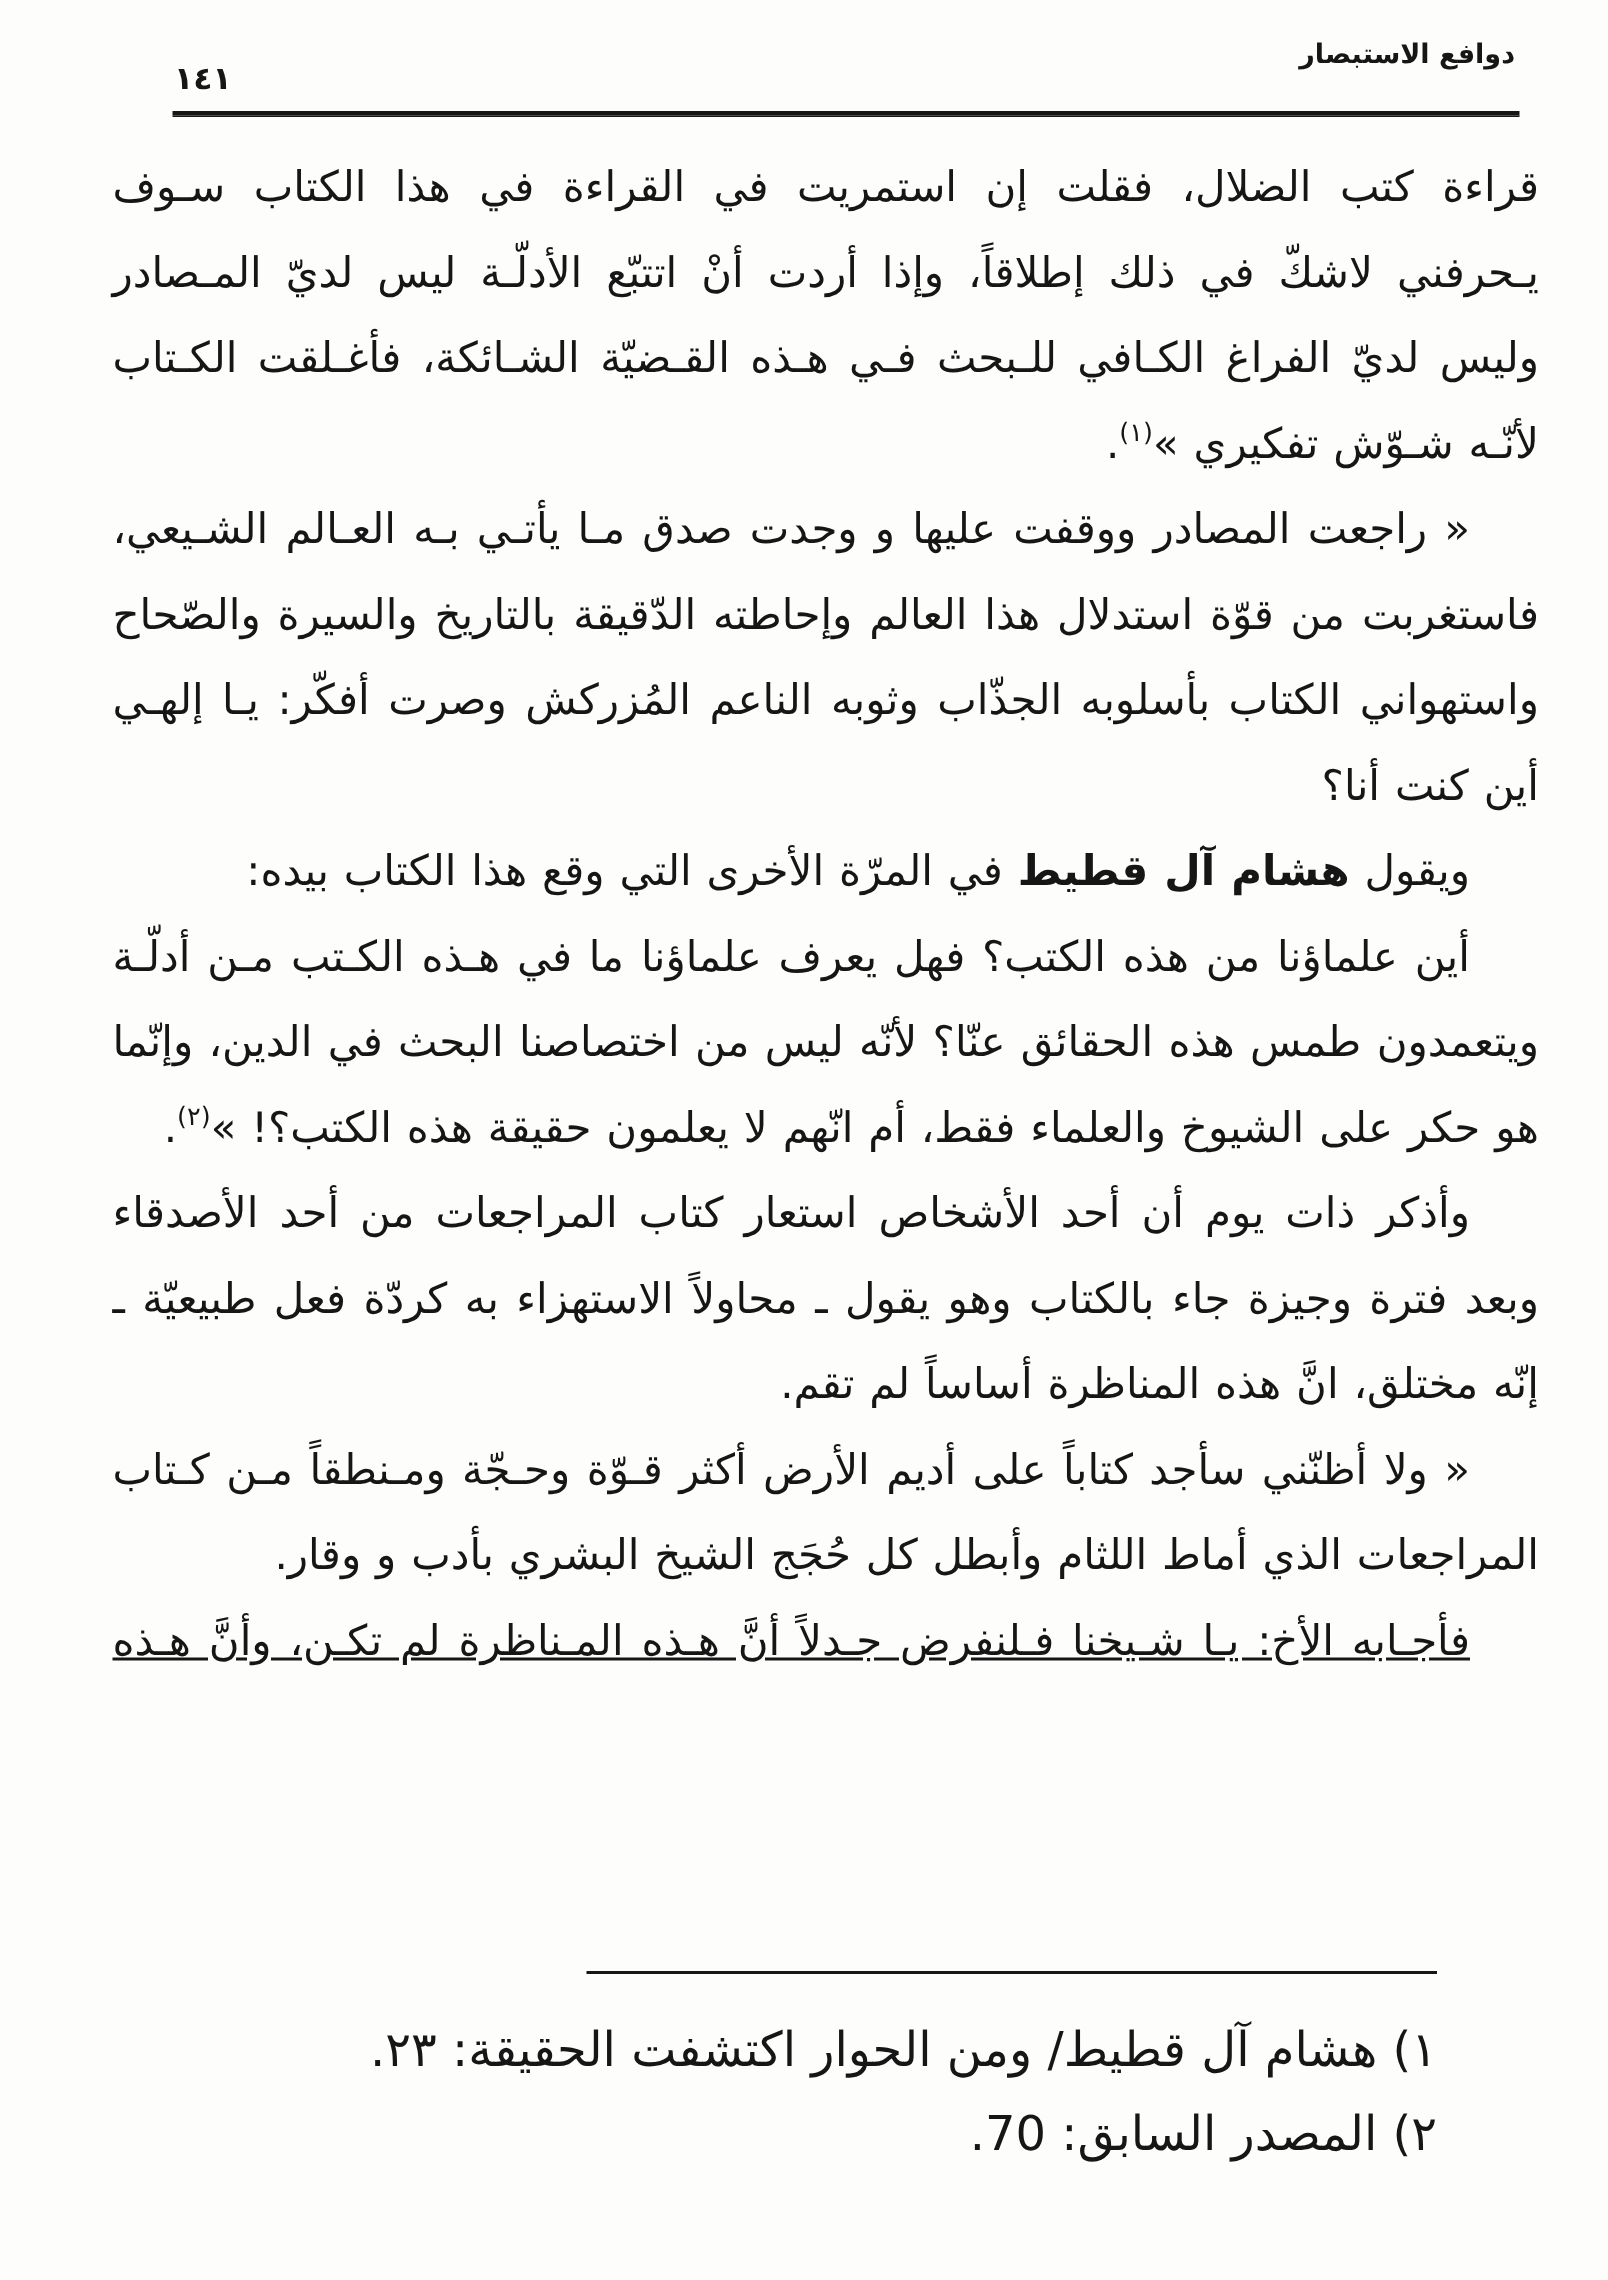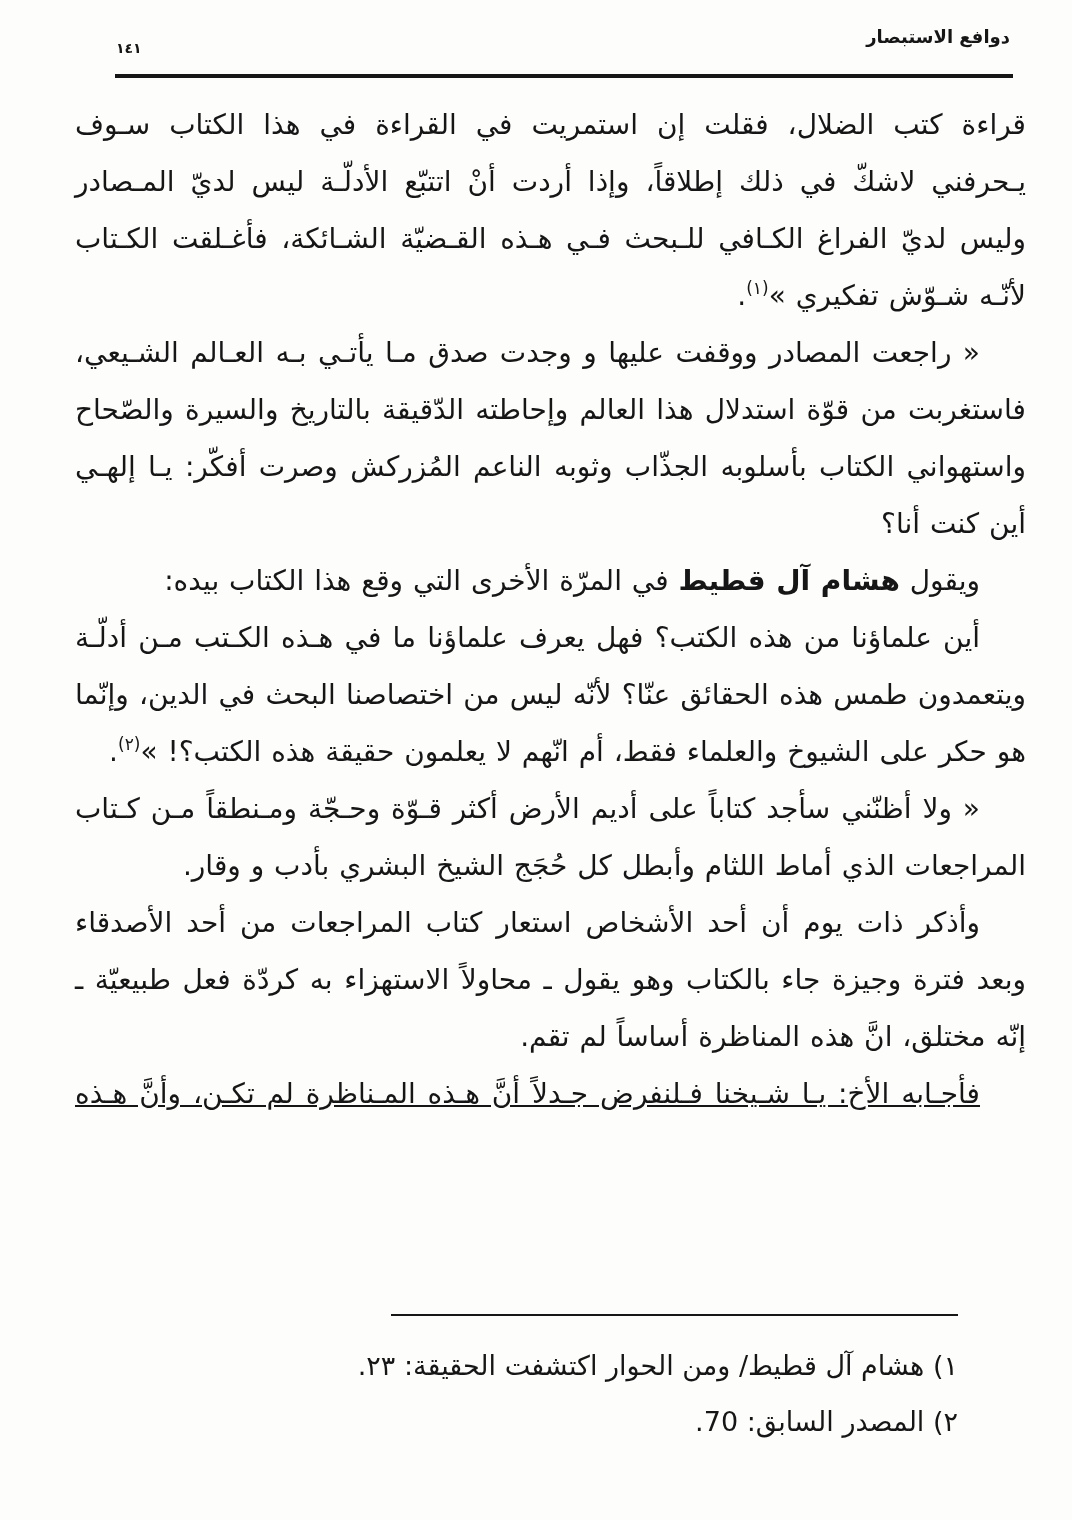--- a/index.html
+++ b/index.html
@@ -27,21 +27,21 @@
   .book-title{
     position:absolute;
     top:26px; right:62px;
     font-size:18px;
     font-weight:700;
     direction:rtl;
   }
   .page-number{
     position:absolute;
     top:40px; left:116px;
-    font-size:14px;
+    font-size:21px;
     font-weight:700;
     letter-spacing:2px;
   }
   .header-rule{
     position:absolute;
     top:74px; left:115px; right:59px;
     height:4px;
     border-top:3px solid var(--ink);
     border-bottom:1px solid var(--ink);
   }
@@ -78,43 +78,43 @@
   }
   .fn-rule{
     position:absolute;
     top:0; right:0;
     width:567px;
     height:0;
     border-top:2px solid var(--ink);
   }
   .fn-list{ padding-top:24px; }
   .fn-item{
-    font-size:27px;
+    font-size:32px;
     line-height:56px;
     white-space:nowrap;
   }
 </style>
 </head>
 <body>
 
 <div class="page">
 
   <div class="header">
     <div class="book-title">دوافع الاستبصار</div>
     <div class="page-number">١٤١</div>
     <div class="header-rule"></div>
   </div>
 
   <div class="content">
       <p class="para"><span>قراءة كتب الضلال، فقلت إن استمريت في القراءة في هذا الكتاب سـوف يـحرفني لاشكّ في ذلك إطلاقاً، وإذا أردت أنْ اتتبّع الأدلّـة ليس لديّ المـصادر وليس لديّ الفراغ الكـافي للـبحث فـي هـذه القـضيّة الشـائكة، فأغـلقت الكـتاب لأنّـه شـوّش تفكيري »</span><span class="fnref">(١)</span><span>.</span></p>
       <p class="para indent"><span>« راجعت المصادر ووقفت عليها و وجدت صدق مـا يأتـي بـه العـالم الشـيعي، فاستغربت من قوّة استدلال هذا العالم وإحاطته الدّقيقة بالتاريخ والسيرة والصّحاح واستهواني الكتاب بأسلوبه الجذّاب وثوبه الناعم المُزركش وصرت أفكّر: يـا إلهـي أين كنت أنا؟</span></p>
       <p class="para indent"><span>ويقول </span><span class="bold">هشام آل قطيط</span><span> في المرّة الأخرى التي وقع هذا الكتاب بيده:</span></p>
       <p class="para indent"><span>أين علماؤنا من هذه الكتب؟ فهل يعرف علماؤنا ما في هـذه الكـتب مـن أدلّـة ويتعمدون طمس هذه الحقائق عنّا؟ لأنّه ليس من اختصاصنا البحث في الدين، وإنّما هو حكر على الشيوخ والعلماء فقط، أم انّهم لا يعلمون حقيقة هذه الكتب؟! »</span><span class="fnref">(٢)</span><span>.</span></p>
+      <p class="para indent"><span>وأذكر ذات يوم أن أحد الأشخاص استعار كتاب المراجعات من أحد الأصدقاء وبعد فترة وجيزة جاء بالكتاب وهو يقول ـ محاولاً الاستهزاء به كردّة فعل طبيعيّة ـ إنّه مختلق، انَّ هذه المناظرة أساساً لم تقم.</span></p>
       <p class="para indent"><span>« ولا أظنّني سأجد كتاباً على أديم الأرض أكثر قـوّة وحـجّة ومـنطقاً مـن كـتاب المراجعات الذي أماط اللثام وأبطل كل حُجَج الشيخ البشري بأدب و وقار.</span></p>
-      <p class="para indent"><span>وأذكر ذات يوم أن أحد الأشخاص استعار كتاب المراجعات من أحد الأصدقاء وبعد فترة وجيزة جاء بالكتاب وهو يقول ـ محاولاً الاستهزاء به كردّة فعل طبيعيّة ـ إنّه مختلق، انَّ هذه المناظرة أساساً لم تقم.</span></p>
       <p class="para indent justify-last"><span>فأجـابه الأخ: يـا شـيخنا فـلنفرض جـدلاً أنَّ هـذه المـناظرة لم تكـن، وأنَّ هـذه</span></p>
     </div>
 
   <div class="footnote-area">
     <div class="fn-rule"></div>
     <div class="fn-list">
         <div class="fn-item">١) هشام آل قطيط/ ومن الحوار اكتشفت الحقيقة: ٢٣.</div>
         <div class="fn-item">٢) المصدر السابق: 70.</div>
       </div>
   </div>

